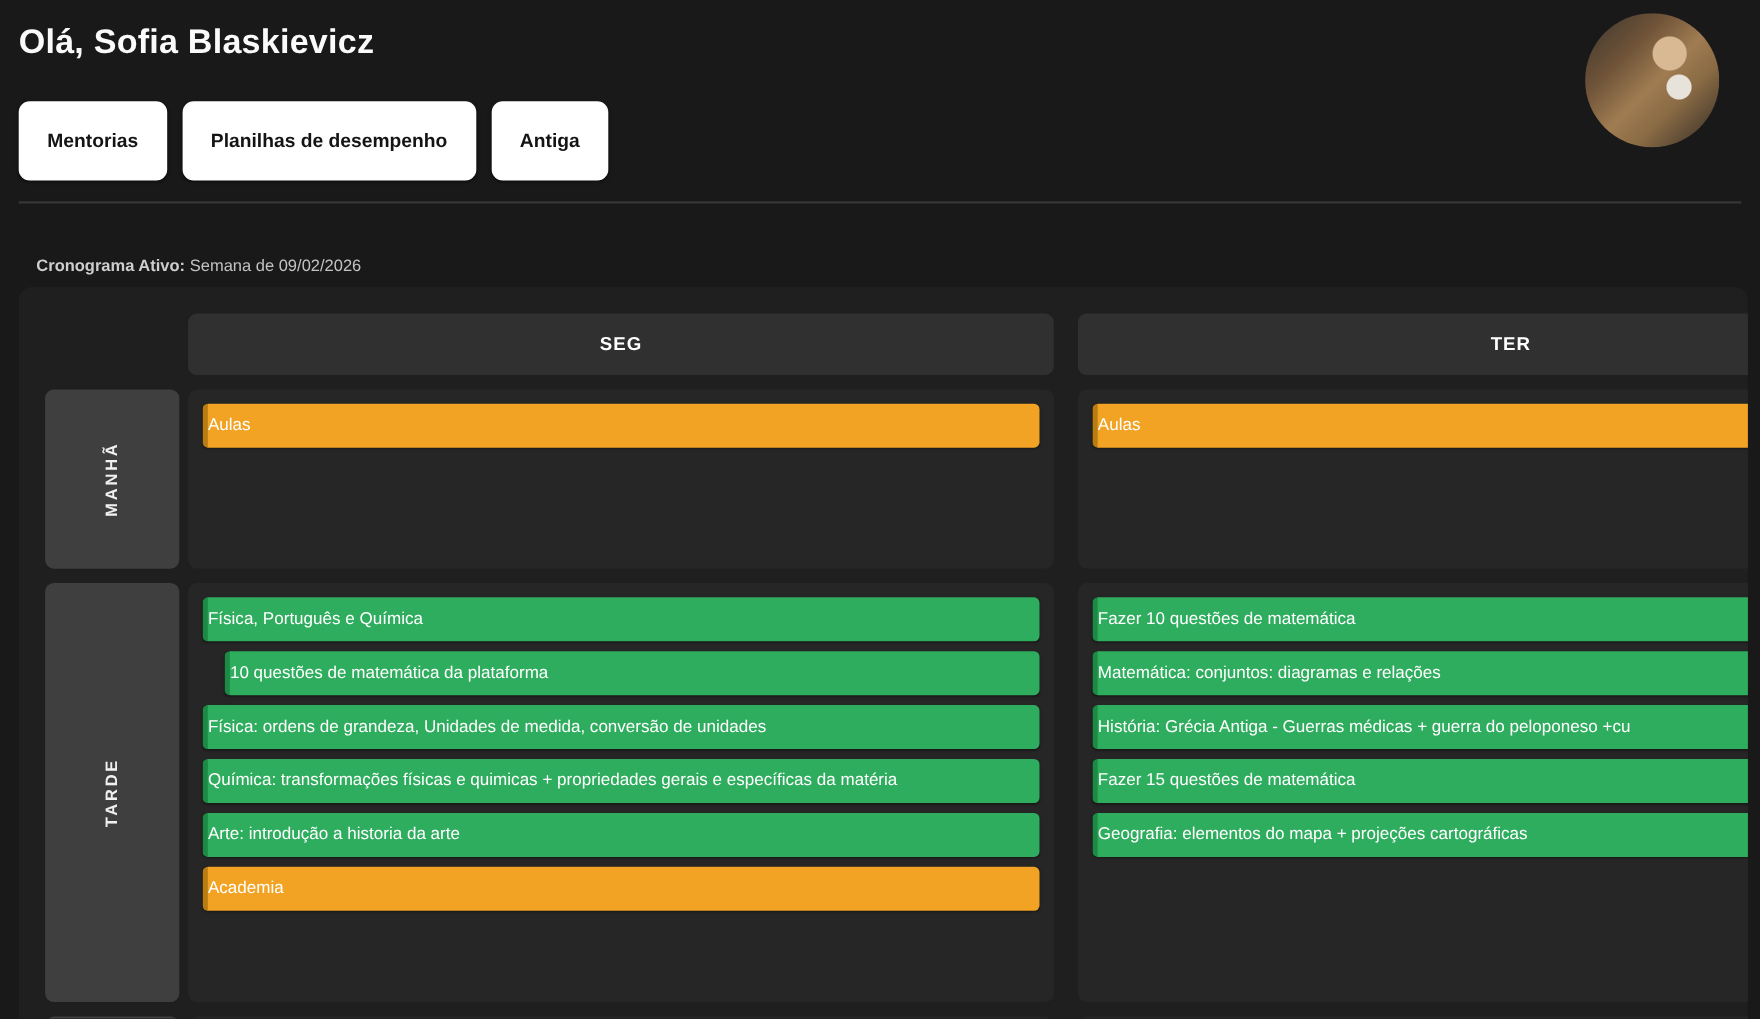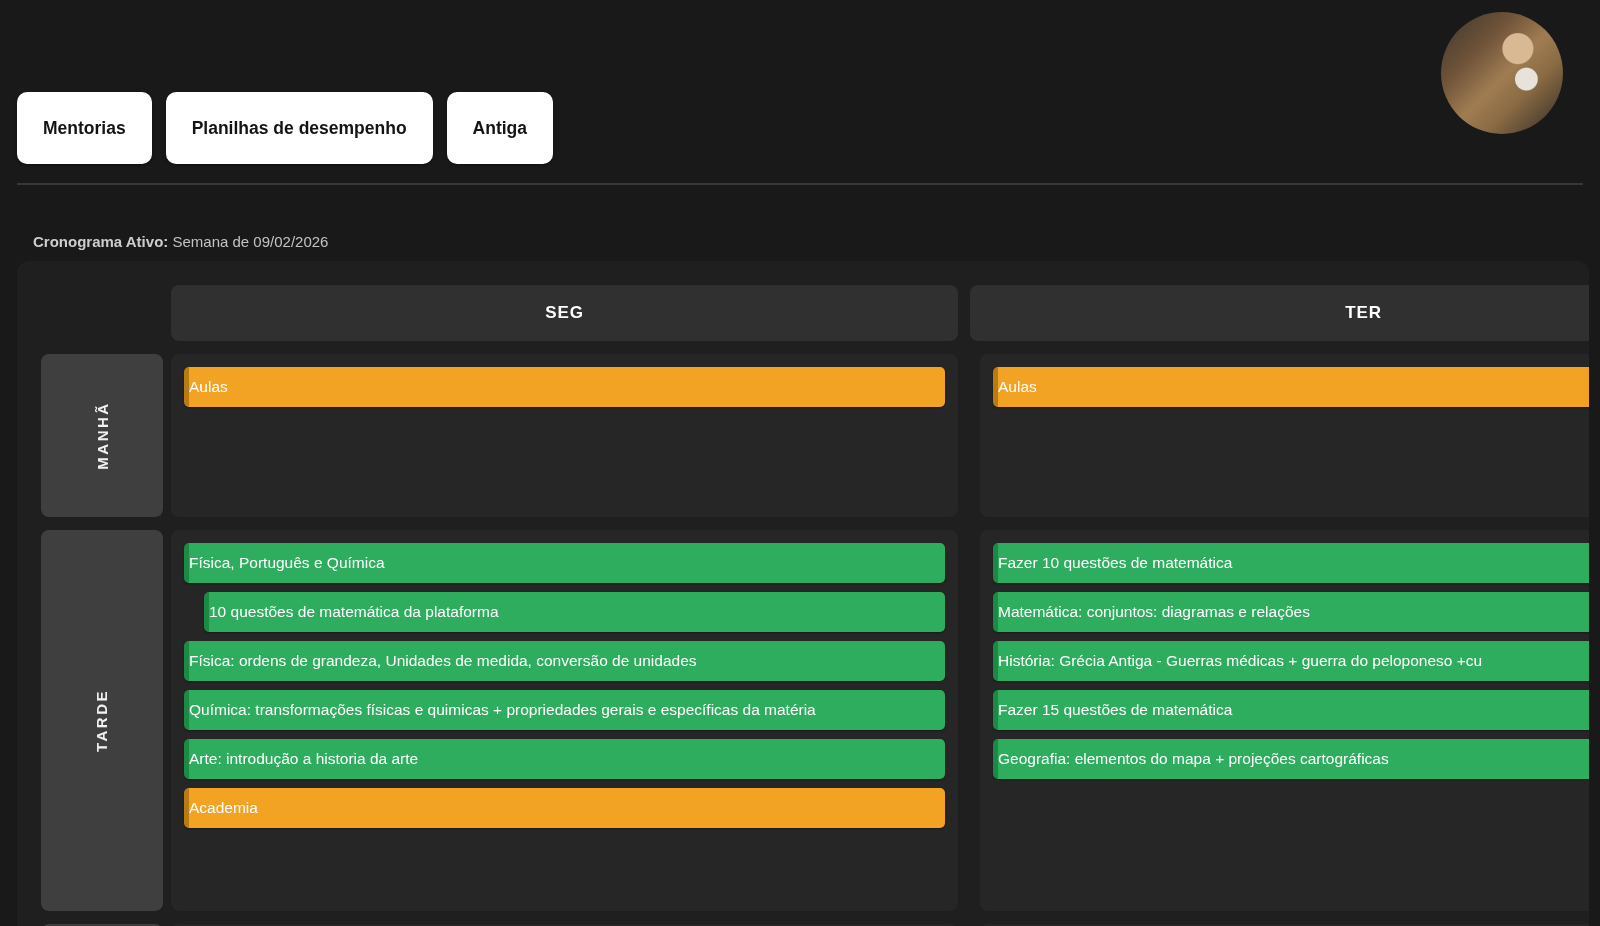--- a/index.html
+++ b/index.html
@@ -41,21 +41,21 @@
     font-size:15px;color:#c3c3c3;font-weight:400;
   }
   .active-line strong{color:#cecece;font-weight:700;}
 
   
   .board{
     position:absolute;left:17px;top:261px;width:1572px;height:820px;
     background:#1f1f1f;border-radius:12px;overflow:hidden;
     padding:24px 0 0 24px;box-sizing:border-box;
   }
-  .header-row{display:flex;margin-left:130px;gap:12px;}
+  .header-row{display:flex;margin-left:130px;gap:22px;}
   .day-header{
     flex:none;width:787px;height:56px;background:#303030;border-radius:8px;
     display:flex;align-items:center;justify-content:center;
     color:#ffffff;font-weight:700;font-size:17px;letter-spacing:.9px;
   }
   .grid-row{display:flex;margin-top:13px;align-items:stretch;}
   .grid-row[data-rowid="manha"]{height:163px;}
   .grid-row[data-rowid="tarde"]{height:381px;}
   .grid-row[data-rowid="extra"]{height:170px;}
   .row-label{
@@ -79,20 +79,21 @@
     white-space:nowrap;overflow:hidden;
     box-shadow:0 1px 2px rgba(0,0,0,.35);
     cursor:pointer;
   }
 </style>
 </head>
 <body>
 
 <div class="page">
 
+  <h1 class="page-title">Olá, Sofia Blaskievicz</h1>
 
   <div class="avatar"></div>
 
   <div class="btn-row">
     <button class="btn">Mentorias</button>
     <button class="btn">Planilhas de desempenho</button>
     <button class="btn">Antiga</button>
   </div>
 
   <hr class="divider">

